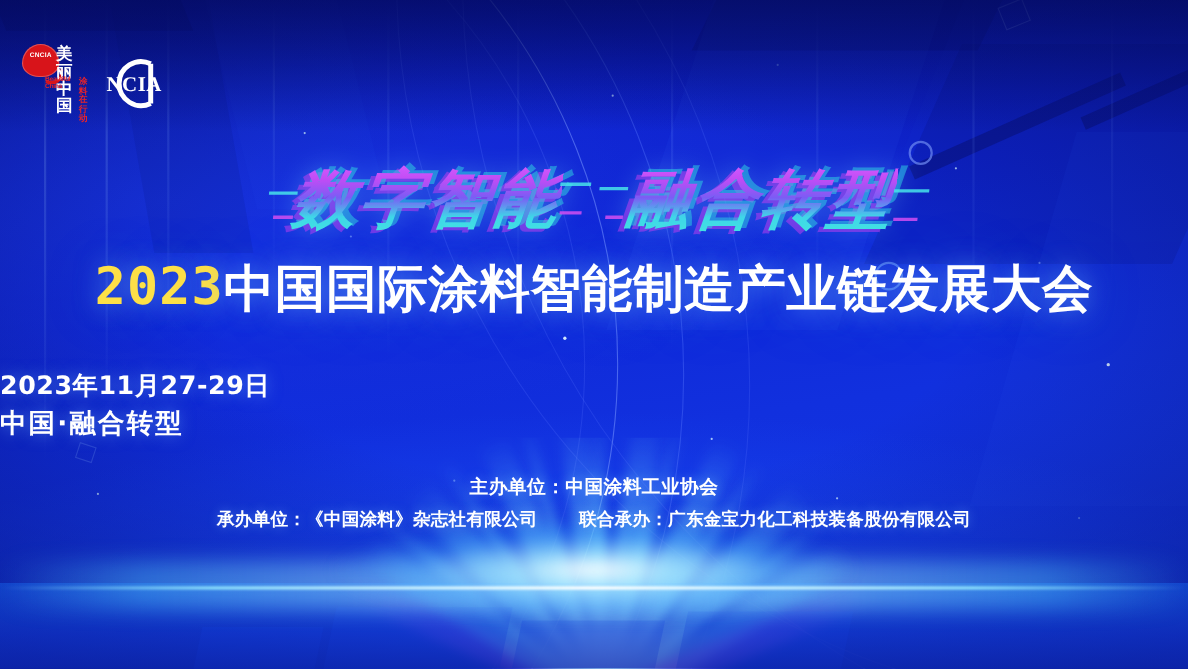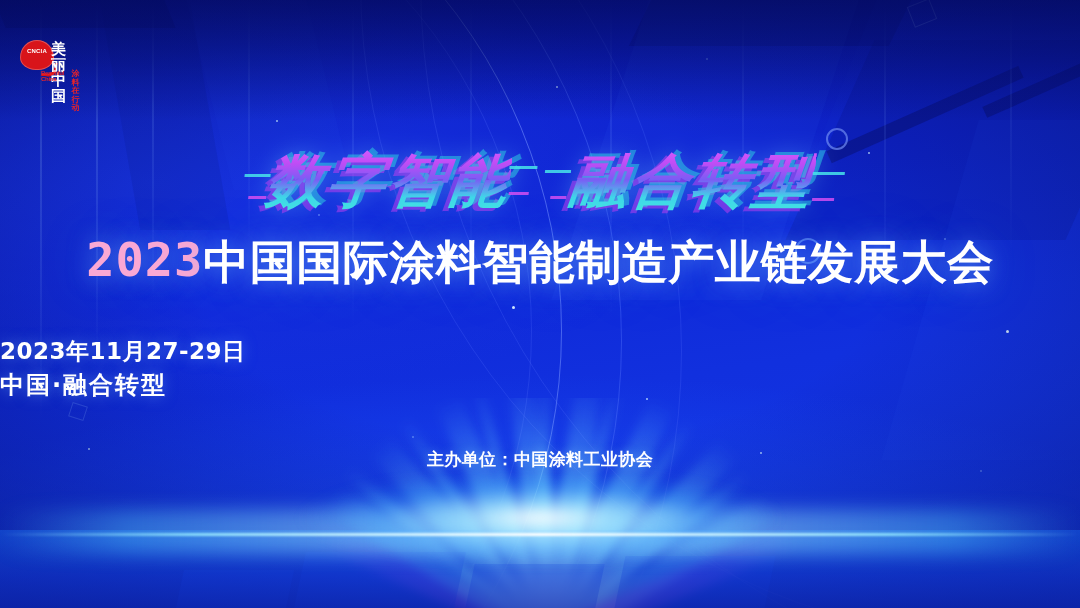--- a/index.html
+++ b/index.html
@@ -281,21 +281,21 @@
     left: 0; top: 232px;
     width: 100%;
     text-align: center;
     z-index: 25;
     white-space: nowrap;
   }
   .mt-year {
     font-family: "DejaVu Sans Mono", monospace;
     font-size: 47px;
     font-weight: 700;
-    color: #f9a8d4;
+    color: #fde047;
     letter-spacing: 1px;
     vertical-align: 2px;
   }
   .mt-cn {
     font-family: "DejaVu Sans", sans-serif;
     font-size: 46px;
     font-weight: 700;
     color: #ffffff;
     letter-spacing: 0.5px;
   }
@@ -326,21 +326,21 @@
     font-weight: 700;
     color: #ffffff;
     letter-spacing: 2px;
     line-height: 34px;
     text-shadow: 0 0 14px rgba(120,190,255,0.5);
   }
 
   
   .org-block {
     position: absolute;
-    left: 0; top: 444px;
+    left: 0; top: 428px;
     width: 100%;
     text-align: center;
     z-index: 25;
   }
   .org-line1 {
     font-family: "DejaVu Sans", sans-serif;
     font-size: 17px;
     font-weight: 700;
     color: #ffffff;
     letter-spacing: 0.4px;
@@ -461,20 +461,27 @@
 
     <div class="logo-beautiful">
       <div class="bc-badge"></div>
       <div class="bc-badge-tail"></div>
       <div class="bc-badge-txt">CNCIA</div>
       <div class="bc-col-cn">美丽中国</div>
       <div class="bc-col-red">涂料在行动</div>
       <div class="bc-col-en">Beautiful China</div>
     </div>
 
+    <div class="logo-ncia">
+      <svg width="64" height="58" viewBox="0 0 64 58">
+        <path d="M47 11 A20 20 0 1 0 47 47" fill="none" stroke="#ffffff" stroke-width="4.5"></path>
+        <path d="M47 11 L47 47" fill="none" stroke="#ffffff" stroke-width="4.5"></path>
+        <text x="32" y="36" font-family="Liberation Serif, serif" font-size="19" font-weight="700" fill="#ffffff" text-anchor="middle" letter-spacing="0.5">NCIA</text>
+      </svg>
+    </div>
 
   </div>
 
   <div class="headline">
     <span class="hl-word">
       <span class="hl-glow">数字智能</span>
       <span class="hl-ghost g1">数字智能</span>
       <span class="hl-ghost g2">数字智能</span>
       <span class="hl-main">数字智能</span>
       <span class="glitch-bar" style="left:-22px; top:22px; width:26px;"></span>
@@ -500,15 +507,20 @@
     </span>
   </div>
 
   <div class="date-block">
     <div class="date-line">2023年11月27-29日</div>
     <div class="loc-line">中国·融合转型</div>
   </div>
 
   <div class="org-block">
     <div class="org-line1">主办单位：中国涂料工业协会</div>
+    <div class="org-line2">
+      <span>承办单位：《中国涂料》杂志社有限公司</span>
+      <span class="org-gap"></span>
+      <span>联合承办：广东金宝力化工科技装备股份有限公司</span>
+    </div>
   </div>
 
 </div>
 
 </body></html>

